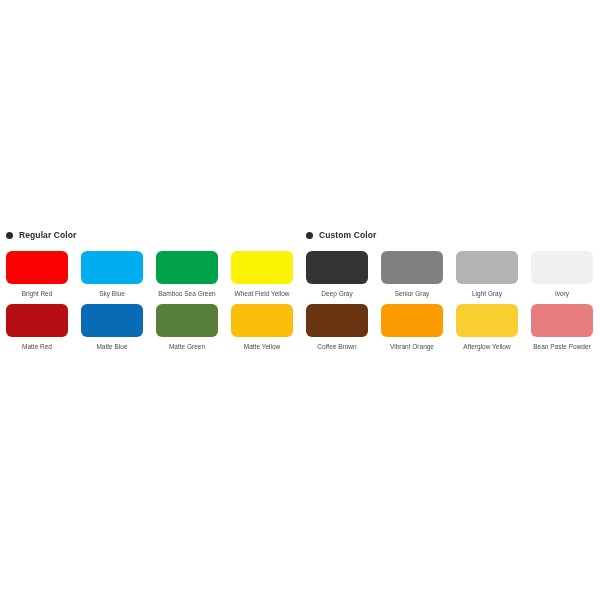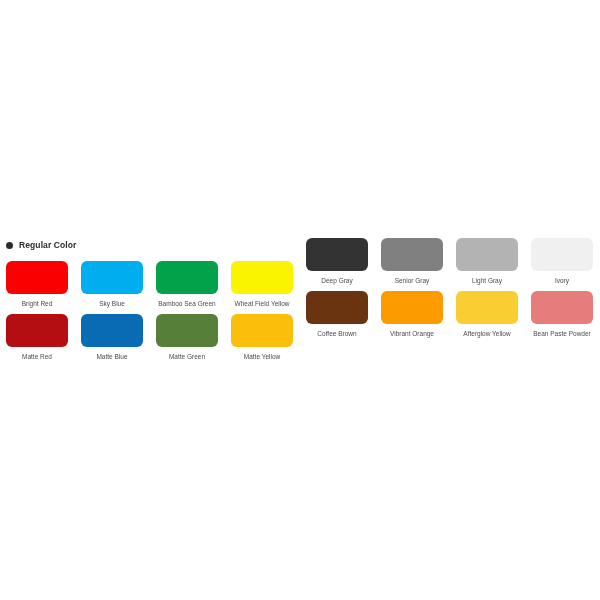--- a/index.html
+++ b/index.html
@@ -15,21 +15,20 @@
   }
 
   .palette-panel {
     position: absolute;
     left: 0;
     top: 228px;
     width: 600px;
     display: flex;
     flex-direction: row;
     align-items: flex-start;
-    margin-top: 10px;
   }
 
   .color-group {
     display: flex;
     flex-direction: column;
   }
 
   .group-left { width: 298px; padding-left: 6px; }
   .group-right { width: 296px; padding-left: 4px; }
 
@@ -135,20 +134,24 @@
         <div class="swatch-label">Matte Green</div>
       </div>
       <div class="swatch-cell">
         <div class="swatch-chip" style="background:#FBBE0A"></div>
         <div class="swatch-label">Matte Yellow</div>
       </div>
     </div>
   </div>
 
   <div class="color-group group-right">
+    <div class="group-header">
+      <span class="bullet-dot" style="background: rgb(43, 43, 43);"></span>
+      <span class="group-title">Custom Color</span>
+    </div>
 
     <div class="swatch-row">
       <div class="swatch-cell">
         <div class="swatch-chip" style="background:#333333"></div>
         <div class="swatch-label">Deep Gray</div>
       </div>
       <div class="swatch-cell">
         <div class="swatch-chip" style="background:#808080"></div>
         <div class="swatch-label">Senior Gray</div>
       </div>

